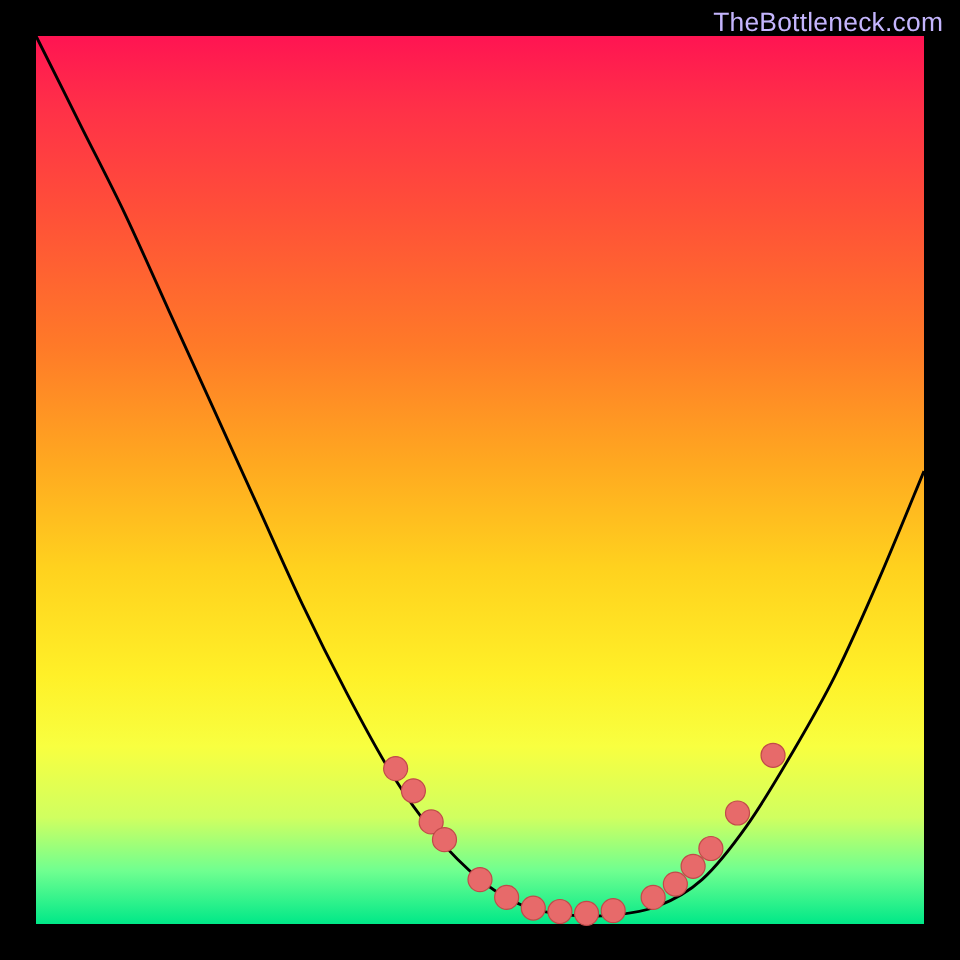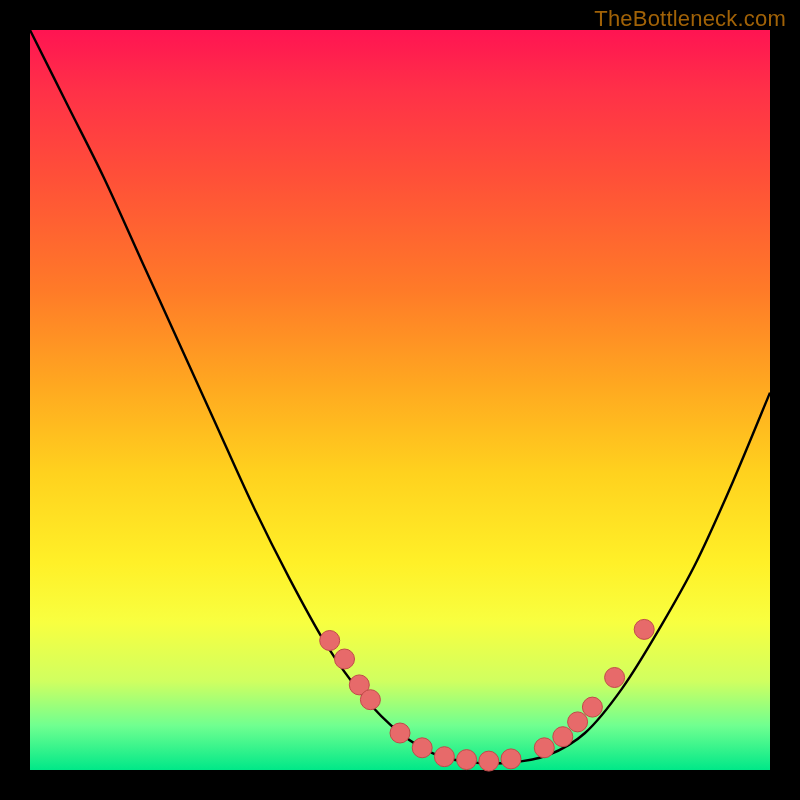--- a/index.html
+++ b/index.html
@@ -35,21 +35,21 @@
       #fff028 72%,
       #f8ff40 80%,
       #d0ff60 88%,
       #70ff90 94%,
       #00e888 100%);
   }
   .watermark {
     position: absolute;
     top: 6px;
     right: 14px;
-    color: #a16207;
+    color: #c4b5fd;
     font-size: 22px;
     font-weight: 500;
     letter-spacing: 0.2px;
     user-select: none;
   }
   svg.curve {
     position: absolute;
     left: 0;
     top: 0;
     width: 740px;

